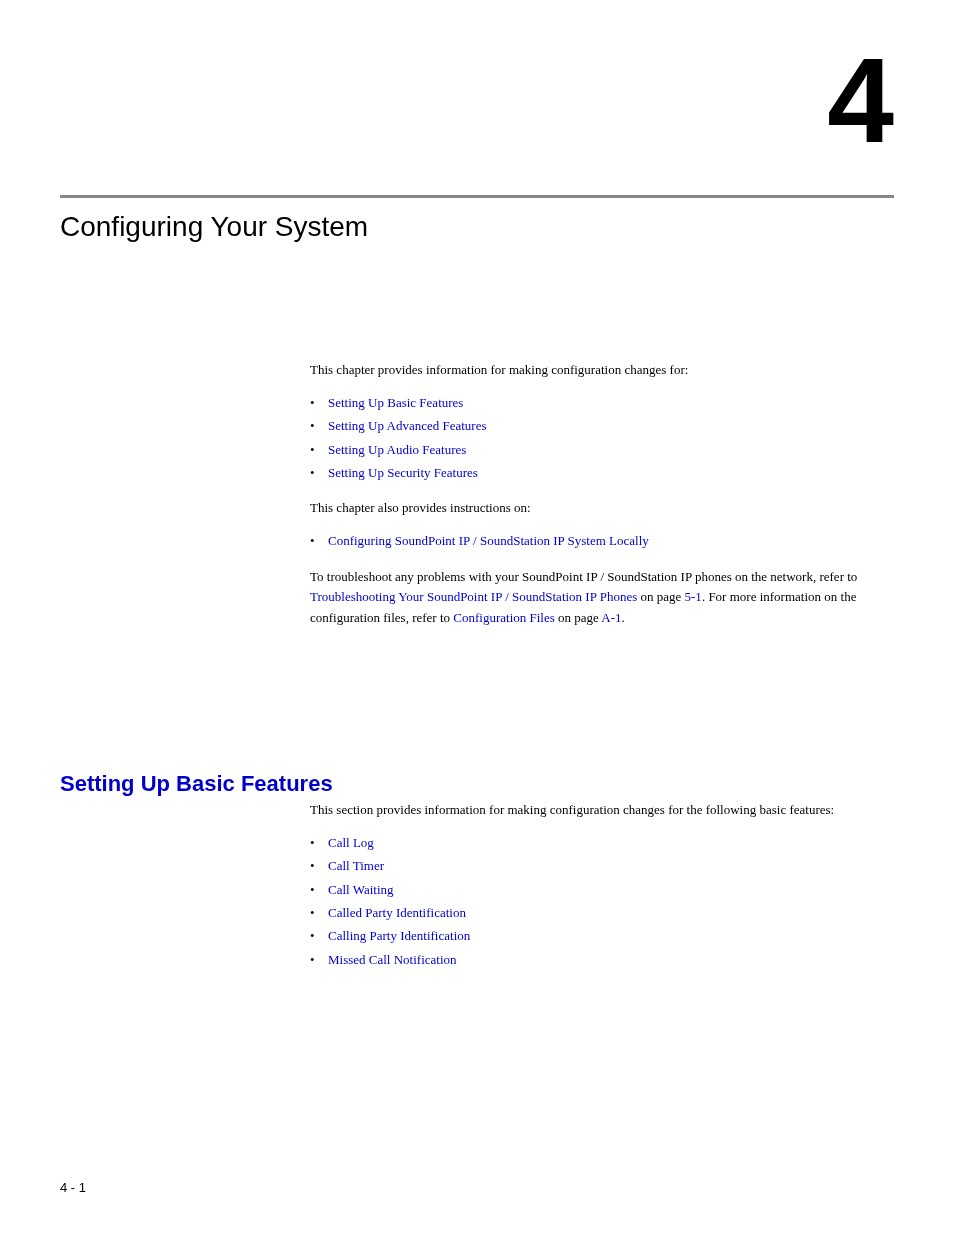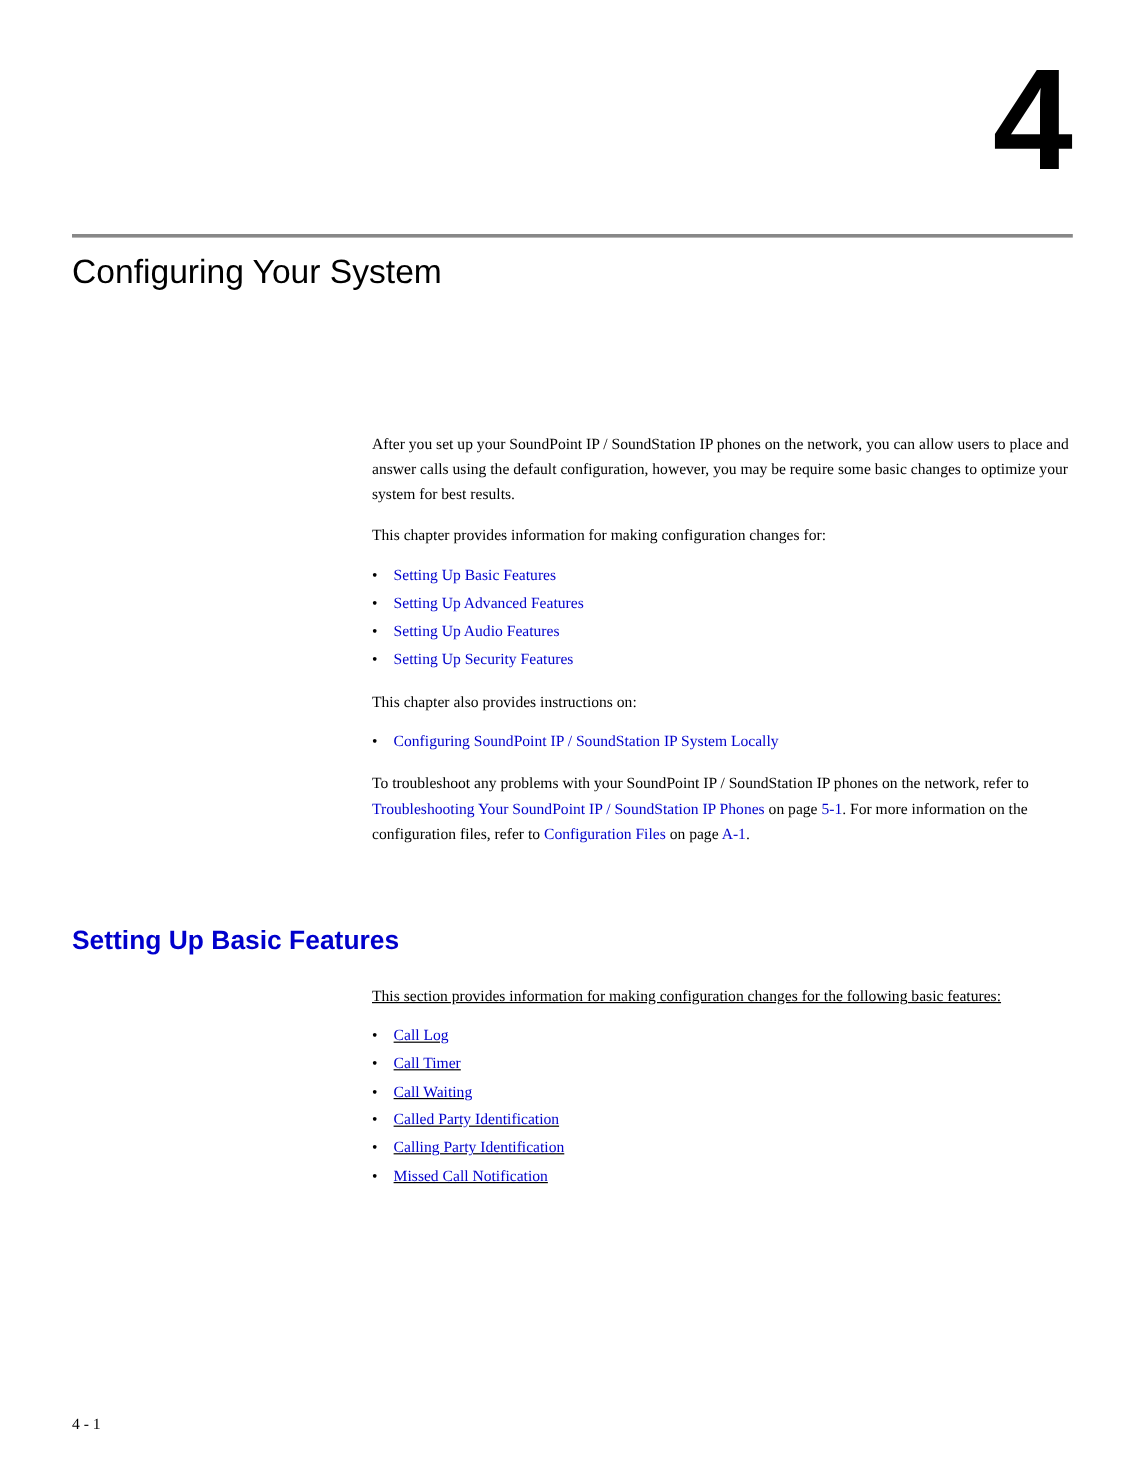--- a/index.html
+++ b/index.html
@@ -129,57 +129,55 @@
       font-size: 22px;
       font-weight: bold;
       font-family: Arial, Helvetica, sans-serif;
       color: #0000cc;
       line-height: 1.3;
     }
 
     
     .section-content {
       position: absolute;
-      top: 820px;
+      top: 800px;
       left: 310px;
       right: 60px;
-      text-decoration: underline;
     }
 
     .section-intro {
       font-size: 13px;
       line-height: 1.6;
       margin-bottom: 10px;
       color: #000000;
     }
 
     
     .page-number {
       position: absolute;
       bottom: 40px;
       left: 60px;
       font-size: 13px;
       color: #000000;
-      font-family: Liberation Serif, serif;
+      font-family: Liberation Sans, sans-serif;
     }
   </style>
 </head>
 <body>
 
 <div class="page-container">
 
   <div class="chapter-number">4</div>
 
   <div class="chapter-rule"></div>
 
   <div class="chapter-title">Configuring Your System</div>
 
   <div class="content-area">
 
-    <p class="intro-text">After you set up your SoundPoint IP / SoundStation IP phones on the network, you can allow users to place and answer calls using the default configuration, however, you may be require some basic changes to optimize your system for best results.</p>
 
     <p class="chapter-info">This chapter provides information for making configuration changes for:</p>
 
     <ul class="bullet-list">
       <li>
         <a href="#">Setting Up Basic Features</a>
       </li>
       <li>
         <a href="#">Setting Up Advanced Features</a>
       </li>

